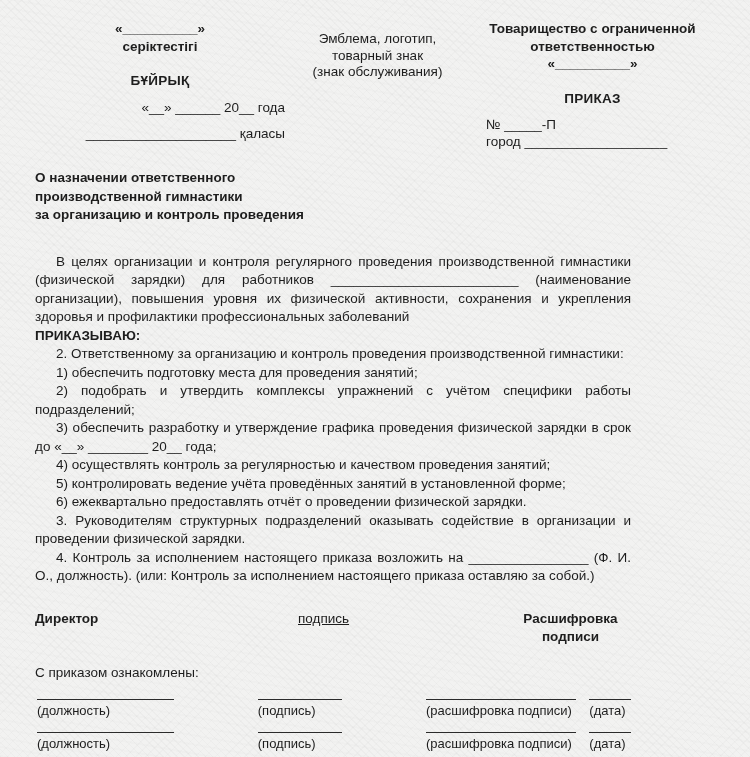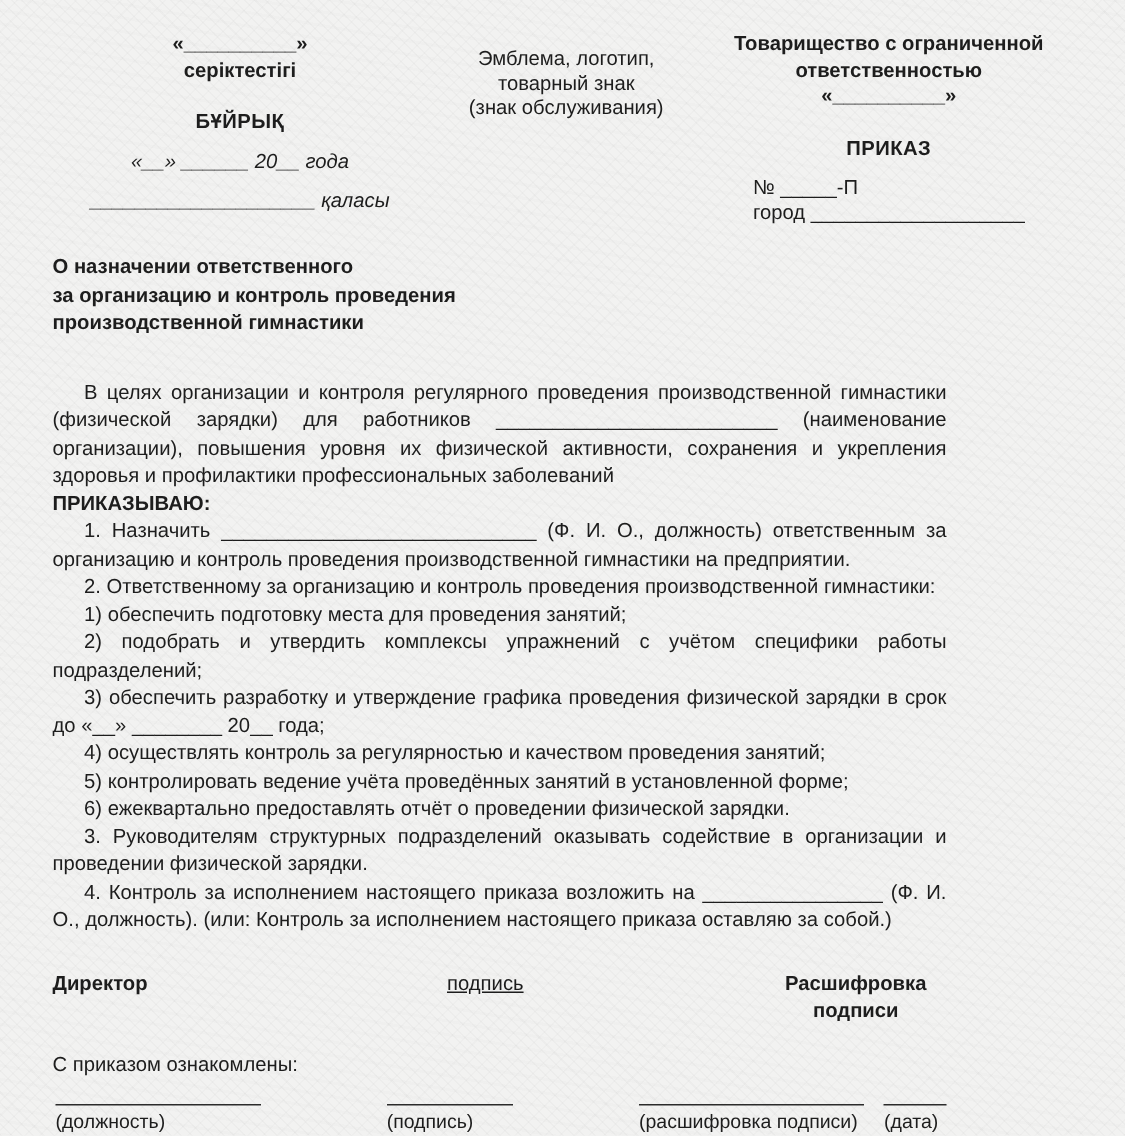--- a/index.html
+++ b/index.html
@@ -20,22 +20,22 @@
     padding:20px 35px 10px 35px;
     font-size:13.5px;
     line-height:18.5px;
   }
   
   .hdr{display:grid;grid-template-columns:250px 185px 245px;}
   .hdr-col{text-align:center;}
   .hdr-kk .name, .hdr-ru .name{font-weight:bold;line-height:17.5px;}
   .hdr-emblem{font-weight:normal;line-height:16.5px;padding-top:11px;}
   .doc-title{font-weight:bold;margin-top:17px;letter-spacing:.3px;}
-  .hdr-kk .req{text-align:center;margin-top:8px;line-height:18px;font-style:italic;}
-  .hdr-ru .req{text-align:left;margin-top:8px;line-height:17px;margin-left:32px;}
+  .hdr-kk .req{text-align:right;margin-top:8px;line-height:18px;}
+  .hdr-ru .req{text-align:left;margin-top:8px;line-height:17px;margin-left:16px;}
   
   .subject{font-weight:bold;margin-top:19px;line-height:18.5px;}
   
   .body{margin-top:28px;}
   .body p{margin:0;text-indent:21px;text-align:justify;}
   .body p.noindent{text-indent:0;}
   .orderword{font-weight:bold;}
   
   .sig-head{display:grid;grid-template-columns:250px 180px auto;margin-top:24px;}
   .sig-head .c1{font-weight:bold;}
@@ -73,28 +73,27 @@
       <div class="name">ответственностью</div>
       <div class="name">«__________»</div>
       <div class="doc-title">ПРИКАЗ</div>
       <div class="req">№ _____-П</div>
       <div class="req" style="margin-top:0;">город ___________________</div>
     </div>
   </div>
 
   <div class="subject">
     <div>О назначении ответственного</div>
+    <div>производственной гимнастики</div>
     <div>за организацию и контроль проведения</div>
-    <div>производственной гимнастики</div>
   </div>
 
   <div class="body">
     <p>В целях организации и контроля регулярного проведения производственной гимнастики (физической зарядки) для работников _________________________ (наименование организации), повышения уровня их физической активности, сохранения и укрепления здоровья и профилактики профессиональных заболеваний</p>
     <p class="noindent orderword">ПРИКАЗЫВАЮ:</p>
-    <p>1. Назначить ____________________________ (Ф. И. О., должность) ответственным за организацию и контроль проведения производственной гимнастики на предприятии.</p>
     <p>2. Ответственному за организацию и контроль проведения производственной гимнастики:</p>
     <p>1) обеспечить подготовку места для проведения занятий;</p>
     <p>2) подобрать и утвердить комплексы упражнений с учётом специфики работы подразделений;</p>
     <p>3) обеспечить разработку и утверждение графика проведения физической зарядки в срок до «__» ________ 20__ года;</p>
     <p>4) осуществлять контроль за регулярностью и качеством проведения занятий;</p>
     <p>5) контролировать ведение учёта проведённых занятий в установленной форме;</p>
     <p>6) ежеквартально предоставлять отчёт о проведении физической зарядки.</p>
     <p>3. Руководителям структурных подразделений оказывать содействие в организации и проведении физической зарядки.</p>
     <p>4. Контроль за исполнением настоящего приказа возложить на ________________ (Ф. И. О., должность). (или: Контроль за исполнением настоящего приказа оставляю за собой.)</p>
   </div>

